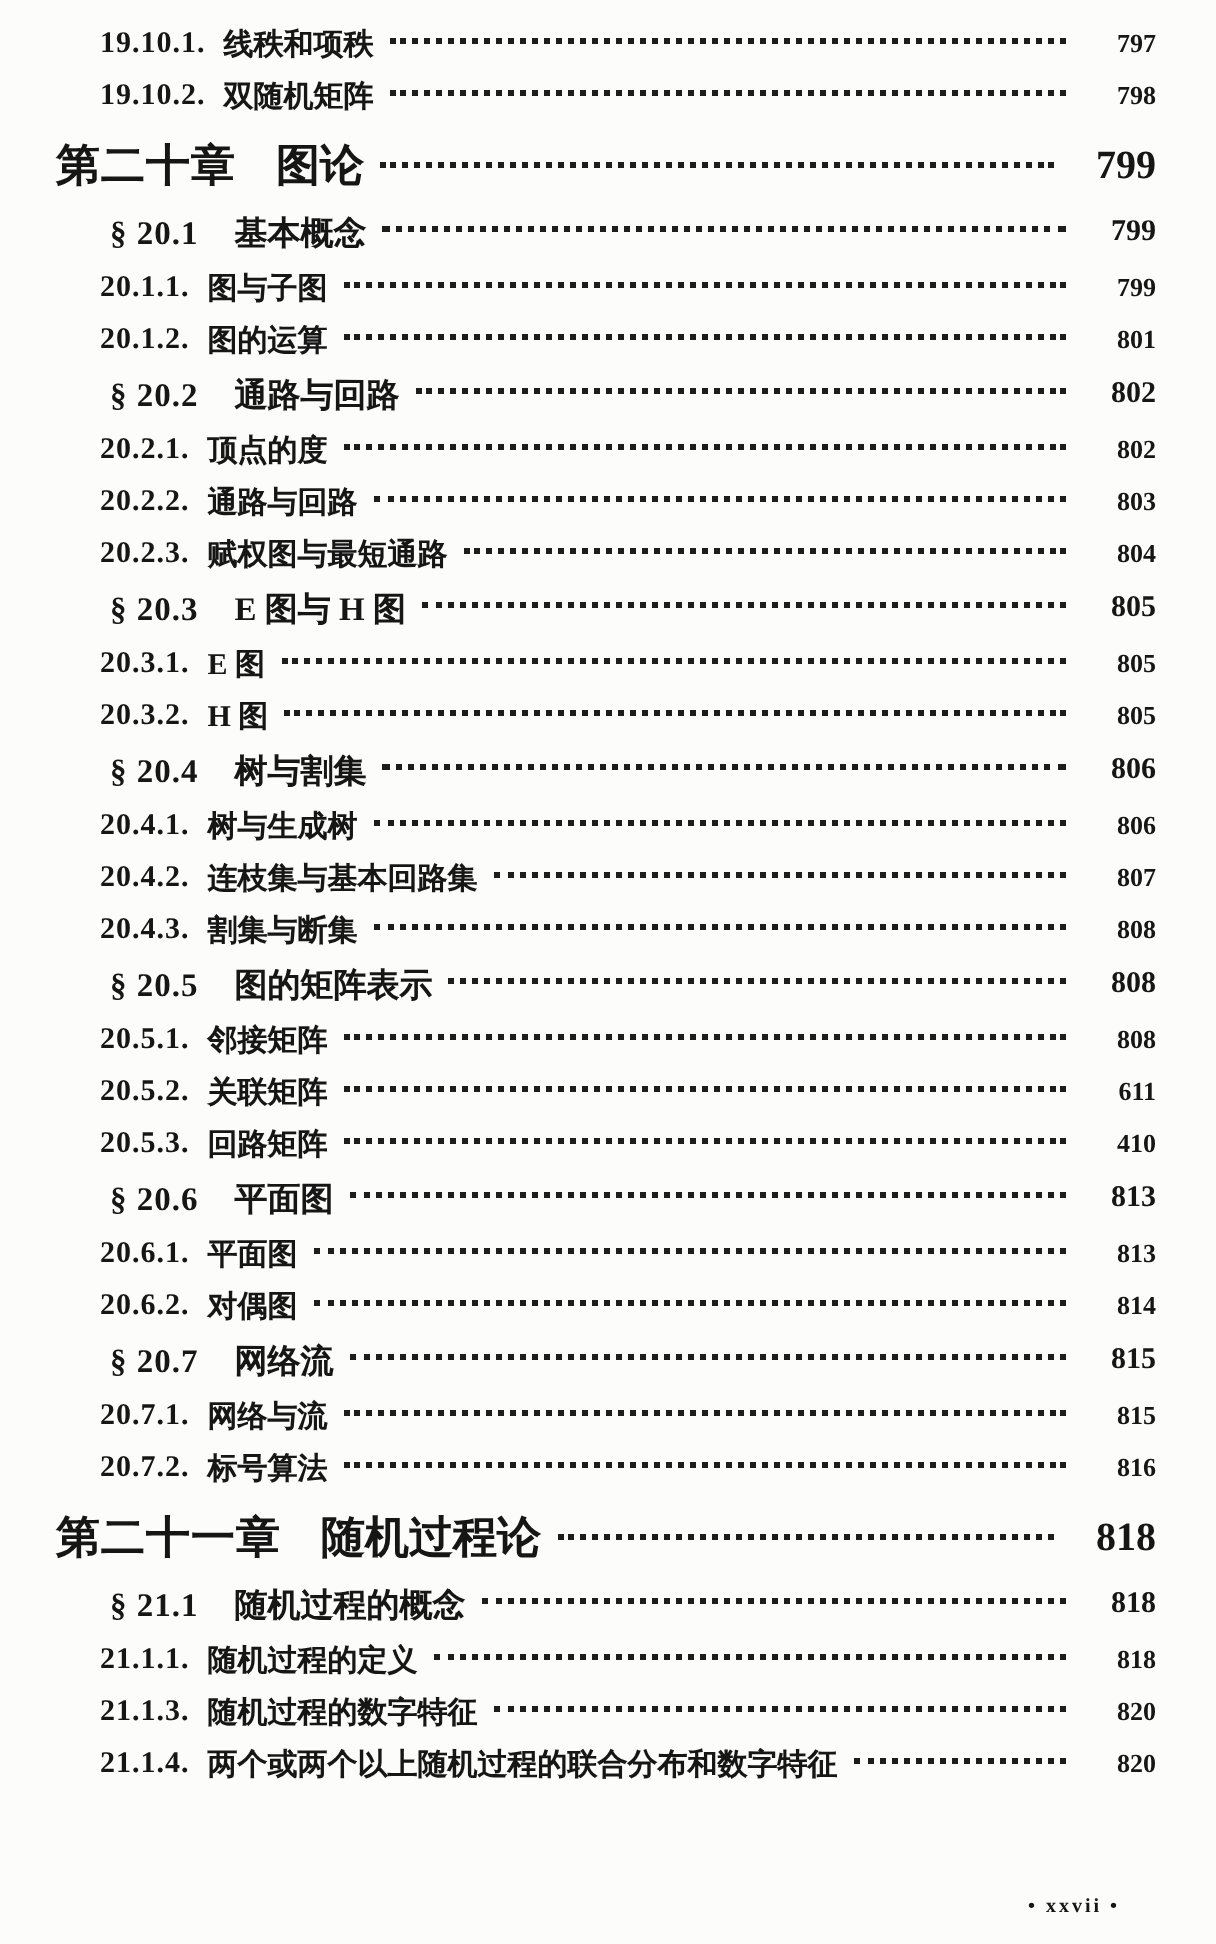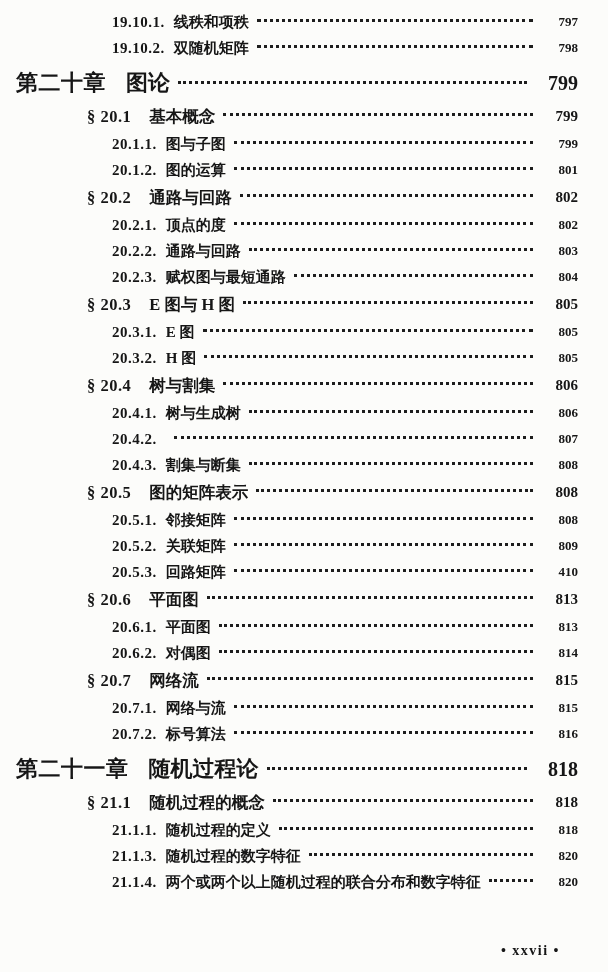--- a/index.html
+++ b/index.html
@@ -28,43 +28,43 @@
     border-bottom: 3px dotted #1d1d1d;
     margin: 0 7px 0 8px;
     transform: translateY(-2px);
   }
   .row .pg {
     text-align: right;
     white-space: nowrap;
     font-weight: 700;
   }
   
-  .row.sub { height: 26px; padding-left: 112px; font-size: 15px; }
+  .row.sub { height: 26px; padding-left: 50px; font-size: 15px; }
   .row.sub .num { margin-right: 9px; }
   .row.sub .pg  { font-size: 13px; min-width: 38px; }
   
-  .row.section { height: 29px; padding-left: 87px; font-size: 16.5px; }
+  .row.section { height: 29px; padding-left: 55px; font-size: 16.5px; }
   .row.section .num { margin-right: 18px; }
   .row.section .pg  { font-size: 15px; min-width: 38px; }
   
   .row.chapter {
     height: 38px;
     margin-top: 3px;
-    padding-left: 16px;
+    padding-left: 28px;
     font-size: 22px;
   }
   .row.chapter .num   { font-weight: 900; margin-right: 20px; }
   .row.chapter .title { font-weight: 900; text-align: right; }
   .row.chapter .dots  { border-bottom-width: 3.5px; transform: translateY(-1px); }
   .row.chapter .pg    { font-size: 20px; min-width: 44px; }
   .footer {
     position: absolute;
     right: 48px;
     bottom: 13px;
-    font-size: 14px;
+    font-size: 10px;
     font-weight: 700;
     letter-spacing: 1.5px;
   }
 </style>
 </head>
 <body>
 
 <div class="page">
   <div class="toc">
       <div class="row sub">
@@ -152,20 +152,21 @@
         <span class="pg">806</span>
       </div>
       <div class="row sub">
         <span class="num">20.4.1.</span>
         <span class="title">树与生成树</span>
         <span class="dots"></span>
         <span class="pg">806</span>
       </div>
       <div class="row sub">
         <span class="num">20.4.2.</span>
+        <span class="title">连枝集与基本回路集</span>
         <span class="dots"></span>
         <span class="pg">807</span>
       </div>
       <div class="row sub">
         <span class="num">20.4.3.</span>
         <span class="title">割集与断集</span>
         <span class="dots"></span>
         <span class="pg">808</span>
       </div>
       <div class="row section">
@@ -177,21 +178,21 @@
       <div class="row sub">
         <span class="num">20.5.1.</span>
         <span class="title">邻接矩阵</span>
         <span class="dots"></span>
         <span class="pg">808</span>
       </div>
       <div class="row sub">
         <span class="num">20.5.2.</span>
         <span class="title">关联矩阵</span>
         <span class="dots"></span>
-        <span class="pg">809</span>
+        <span class="pg">611</span>
       </div>
       <div class="row sub">
         <span class="num">20.5.3.</span>
         <span class="title">回路矩阵</span>
         <span class="dots"></span>
         <span class="pg">410</span>
       </div>
       <div class="row section">
         <span class="num">§ 20.6</span>
         <span class="title">平面图</span>

